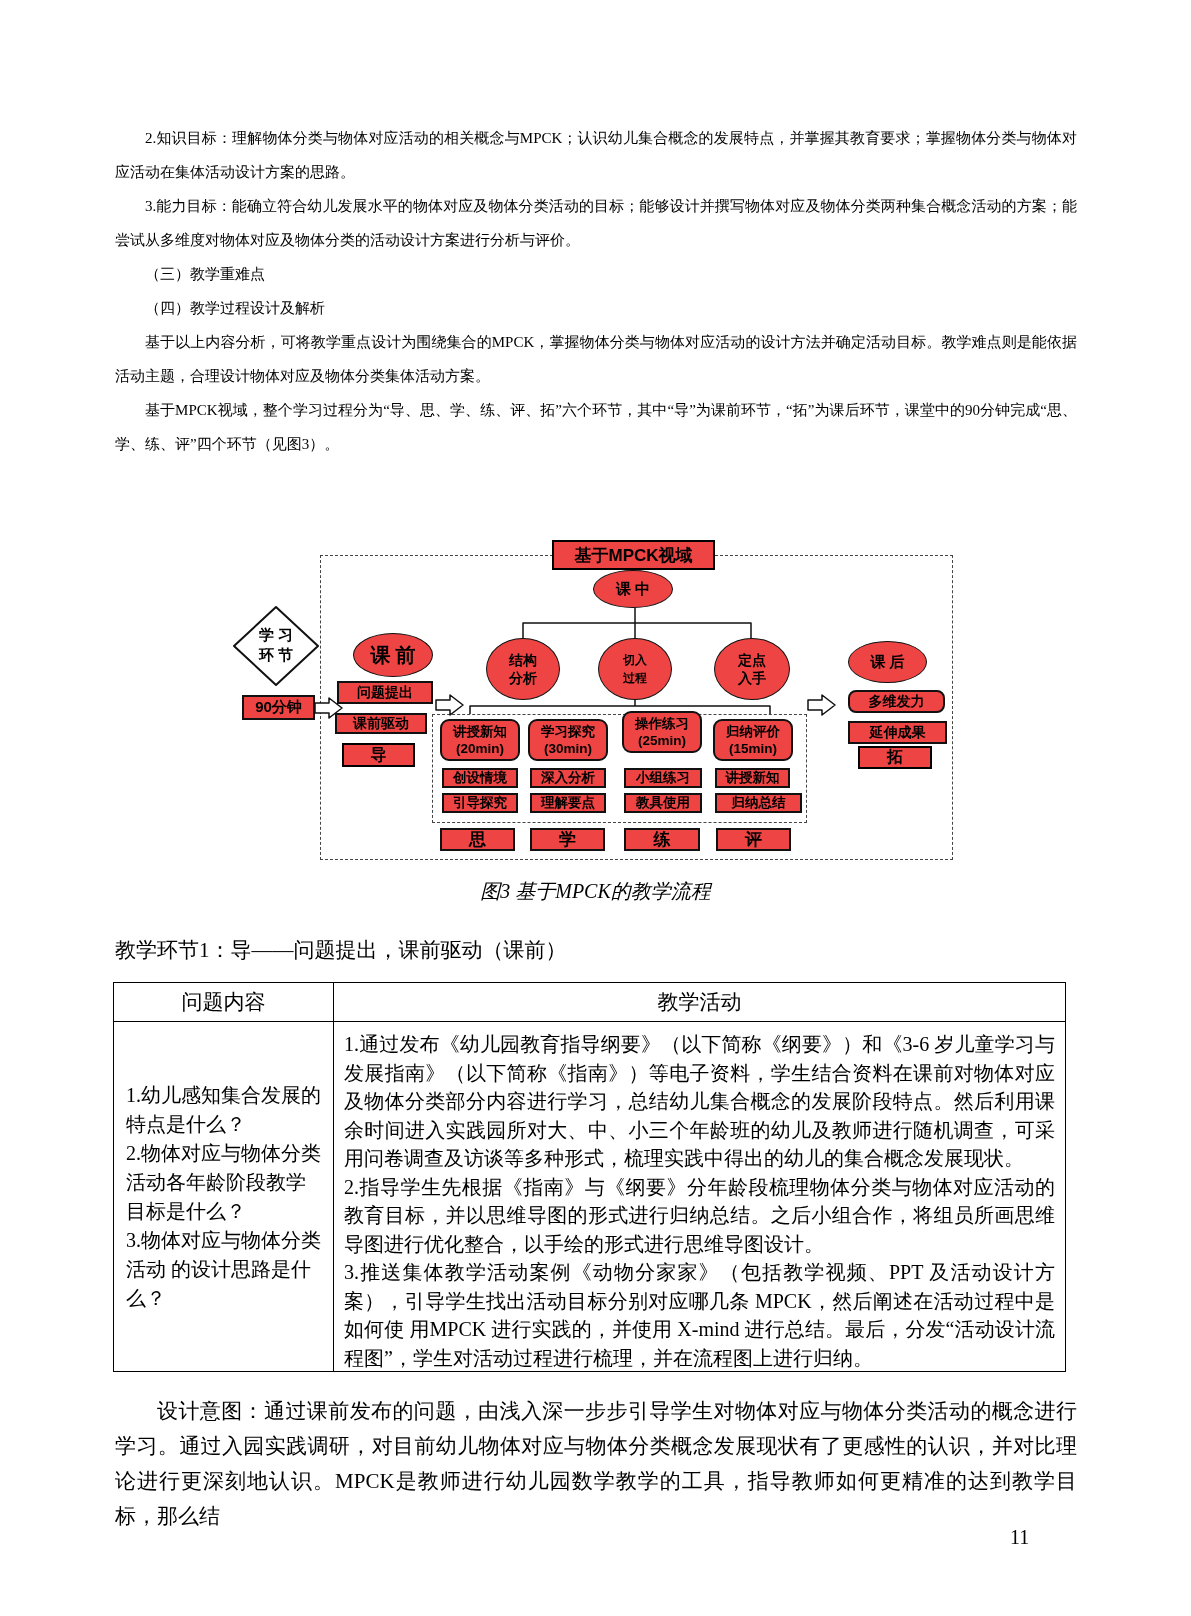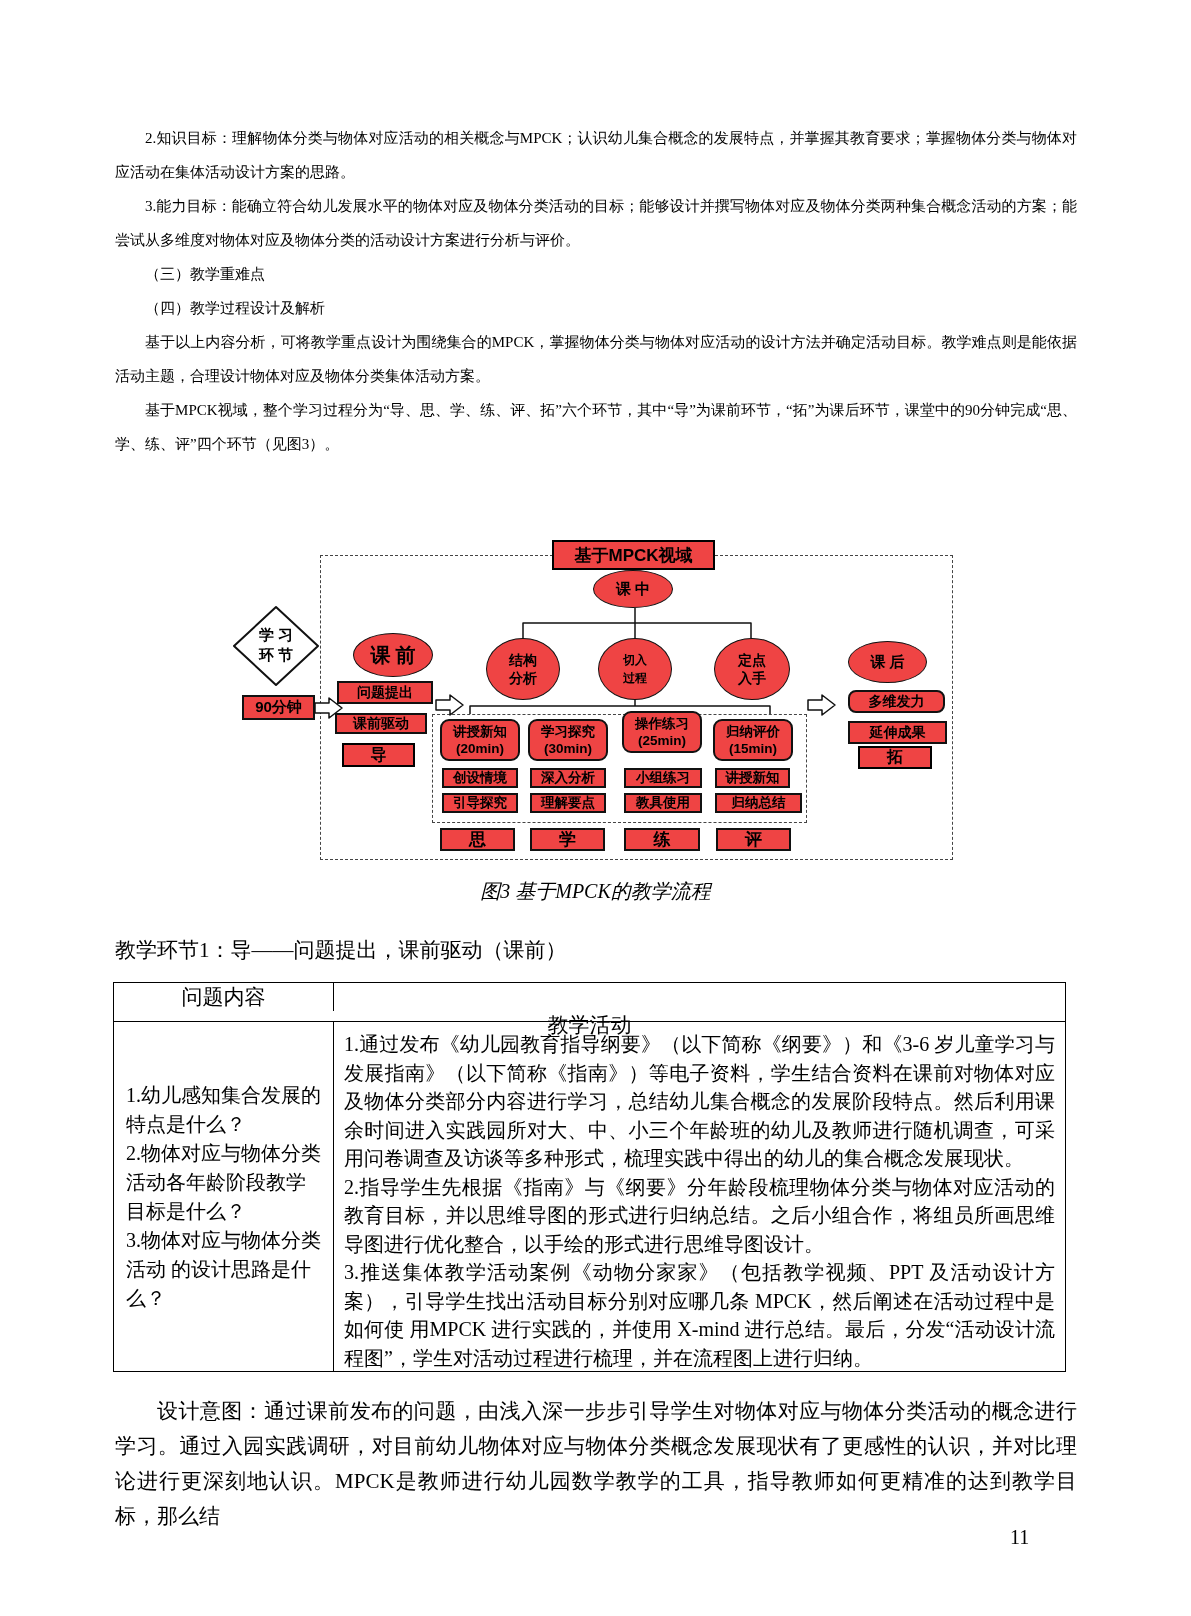--- a/index.html
+++ b/index.html
@@ -25,21 +25,21 @@
   .ell{border:1.8px solid #111;border-radius:50%;}
   .rnd{border:2px solid #111;border-radius:9px;}
   .pre{white-space:pre-line;}
   .dlabel{position:absolute;z-index:2;text-align:center;}
   .fig-caption{position:absolute;left:0;top:878px;width:1191px;text-align:center;
        font-style:italic;font-size:20px;}
   .section-line{position:absolute;left:115px;top:936px;width:962px;font-size:21px;}
   
   .tbl{position:absolute;left:113px;top:982px;width:953px;border:1.5px solid #000;
        box-sizing:border-box;}
-  .tbl-header{display:flex;height:38px;border-bottom:1.5px solid #000;flex-direction:column;}
+  .tbl-header{display:flex;height:38px;border-bottom:1.5px solid #000;}
   .tbl-header .h1{width:220px;border-right:1.5px solid #000;box-sizing:border-box;
        display:flex;align-items:center;justify-content:center;font-size:21px;}
   .tbl-header .h2{flex:1;display:flex;align-items:center;justify-content:center;font-size:21px;}
   .tbl-body{display:flex;height:349px;overflow:hidden;}
   .tbl-body .c1{width:220px;border-right:1.5px solid #000;box-sizing:border-box;
        padding:0 12px;display:flex;flex-direction:column;justify-content:center;
        font-size:20px;line-height:29px;}
   .tbl-body .c2{flex:1;box-sizing:border-box;padding:8px 10px 0 10px;
        font-size:20px;line-height:28.5px;text-align:justify;}
   .tbl-body .c2 div{margin:0;}

